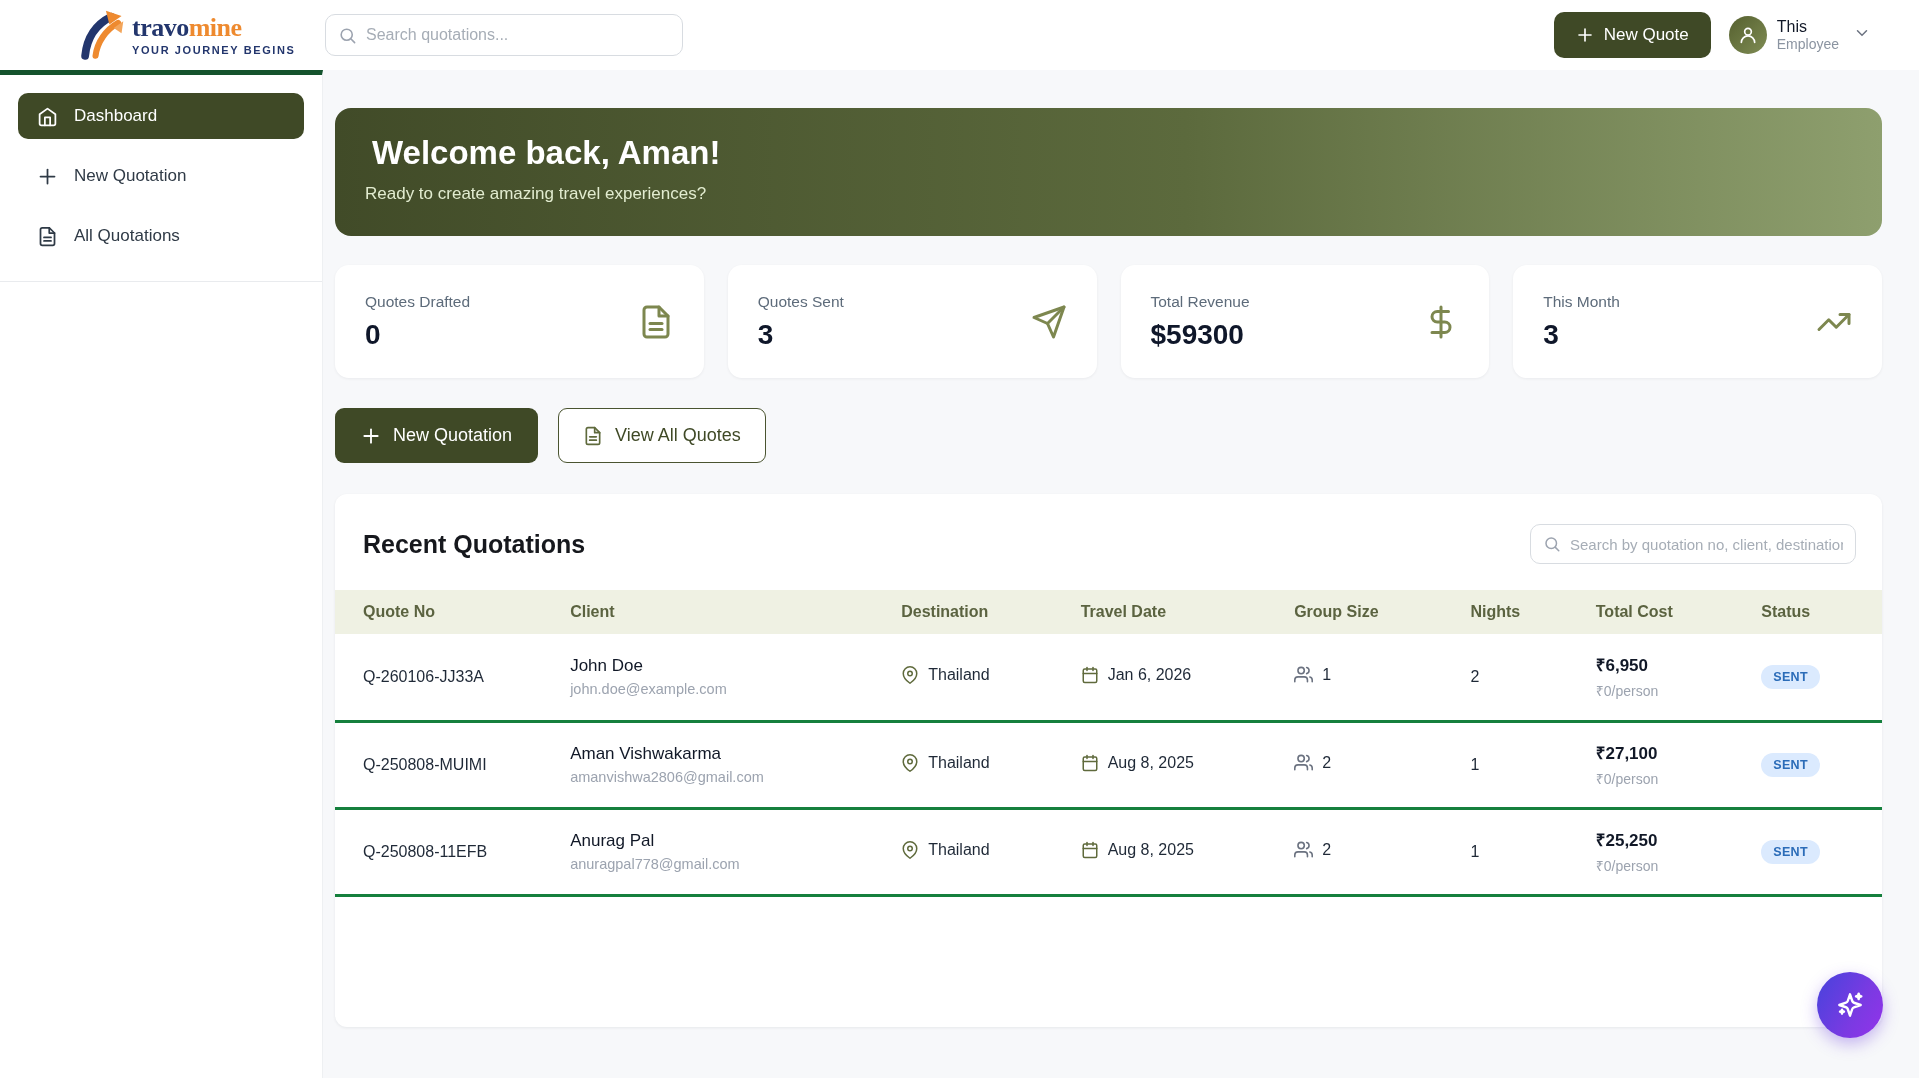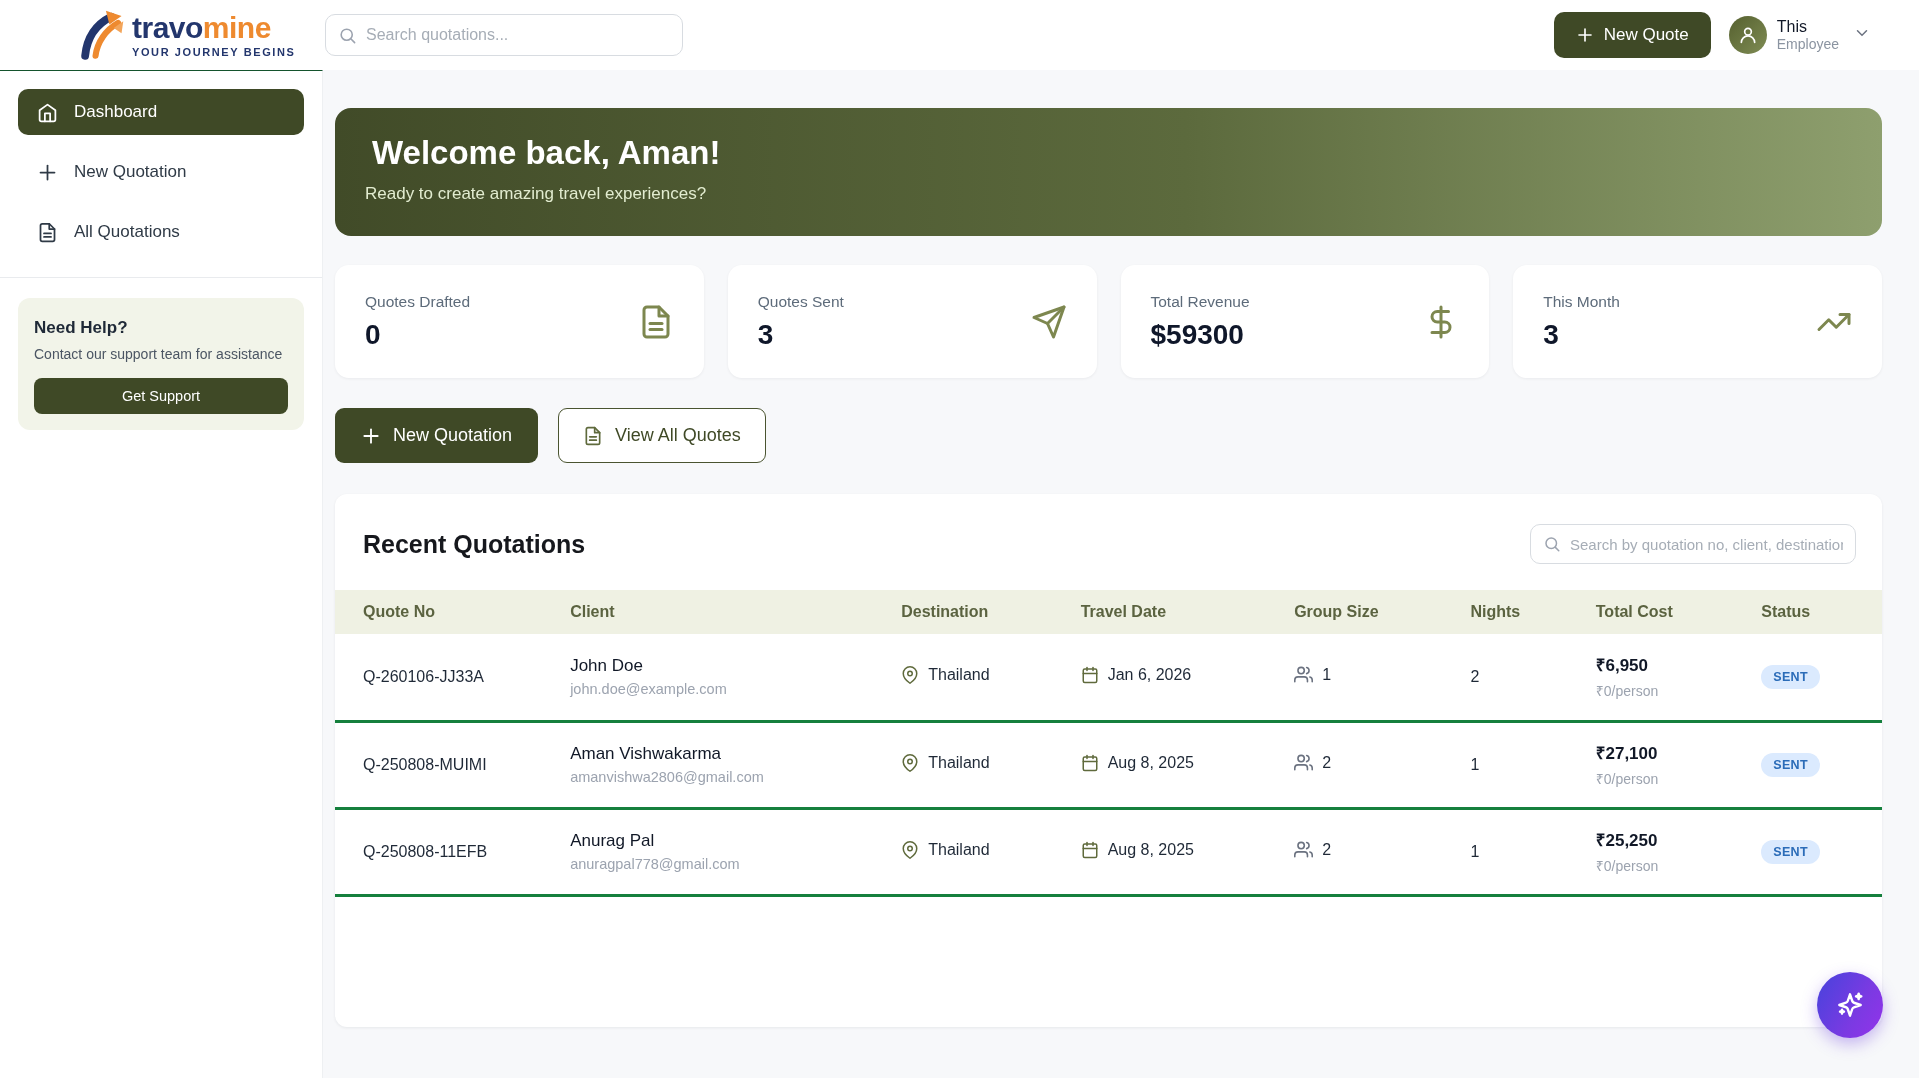--- a/index.html
+++ b/index.html
@@ -11,21 +11,21 @@
     overflow:hidden;
     color:#111827;
   }
   
   .topbar {
     position:absolute; top:0; left:0; width:1919px; height:70px;
     background:#ffffff; display:flex; align-items:center; z-index:20;
   }
   .logo-wrap { display:flex; align-items:center; gap:6px; padding-left:72px; width:323px; }
   .logo-text { display:flex; flex-direction:column; line-height:1; }
-  .logo-name { font-size:30px; font-weight:bold; letter-spacing:-0.5px; }
+  .logo-name { font-size:26px; font-weight:bold; letter-spacing:-0.5px;font-family:Liberation Serif, serif; }
   .logo-name .travo { color:#23366d; }
   .logo-name .mine { color:#ee8a2f; }
   .logo-tagline { font-size:11px; color:#23366d; letter-spacing:1.6px; margin-top:4px; font-weight:bold; }
   .top-search {
     margin-left:2px; width:358px; height:42px; background:#fff;
     border:1px solid #d8dce1; border-radius:10px; display:flex; align-items:center;
     padding:0 12px; gap:9px; color:#9ca3af;
   }
   .top-search input {
     border:none; outline:none; flex:1; font-size:16px; background:transparent;
@@ -44,21 +44,21 @@
     background:linear-gradient(135deg,#55602f,#7f8c54); color:#fff;
     display:flex; align-items:center; justify-content:center;
   }
   .user-meta { display:flex; flex-direction:column; line-height:1.15; }
   .user-name { font-size:16px; color:#111827; }
   .user-role { font-size:14px; color:#8b94a1; }
   .chev { color:#6b7280; margin-left:4px; }
   
   .sidebar {
     position:absolute; top:70px; left:0; width:323px; height:1008px;
-    background:#ffffff; border-top:1px solid #14532d; border-right:1px solid #eef0f2;
+    background:#ffffff; border-top:5px solid #14532d; border-right:1px solid #eef0f2;
     padding:18px 18px 1px 18px;
   }
   .nav-item {
     display:flex; align-items:center; gap:16px; height:46px; border-radius:10px;
     padding:0 18px; font-size:17px; color:#2f3a46; cursor:pointer; margin-bottom:14px;
   }
   .nav-item.active { background:#3f4926; color:#ffffff; }
   .nav-item .ic { display:flex; width:22px; justify-content:center; }
   .sidebar-divider { border:none; border-top:1px solid #e9ebee; margin:22px -18px 20px -18px; }
   .help-card { background:#f2f4e9; border-radius:12px; padding:20px 16px 16px 16px; }
@@ -225,25 +225,20 @@
           <polyline points="14 2 14 8 20 8"></polyline>
           <line x1="8" y1="13" x2="16" y2="13"></line>
           <line x1="8" y1="17" x2="16" y2="17"></line>
         </svg>
     </span>
     <span>All Quotations</span>
   </div>
 
   <hr class="sidebar-divider">
 
-  <div class="help-card">
-    <div class="help-title">Need Help?</div>
-    <div class="help-text">Contact our support team for assistance</div>
-    <button class="btn-support">Get Support</button>
-  </div>
 </aside>
 
 <main class="main">
 
   <section class="banner">
     <h1>Welcome back, Aman!</h1>
     <p>Ready to create amazing travel experiences?</p>
   </section>
 
   <section class="stats-row">

